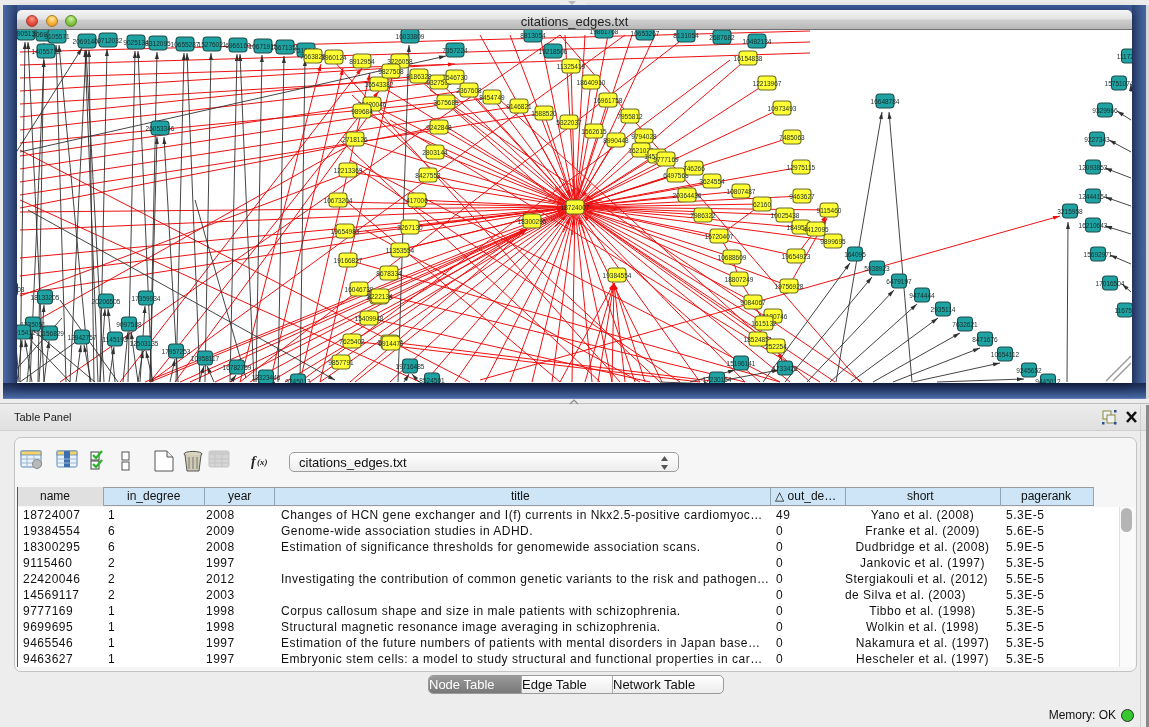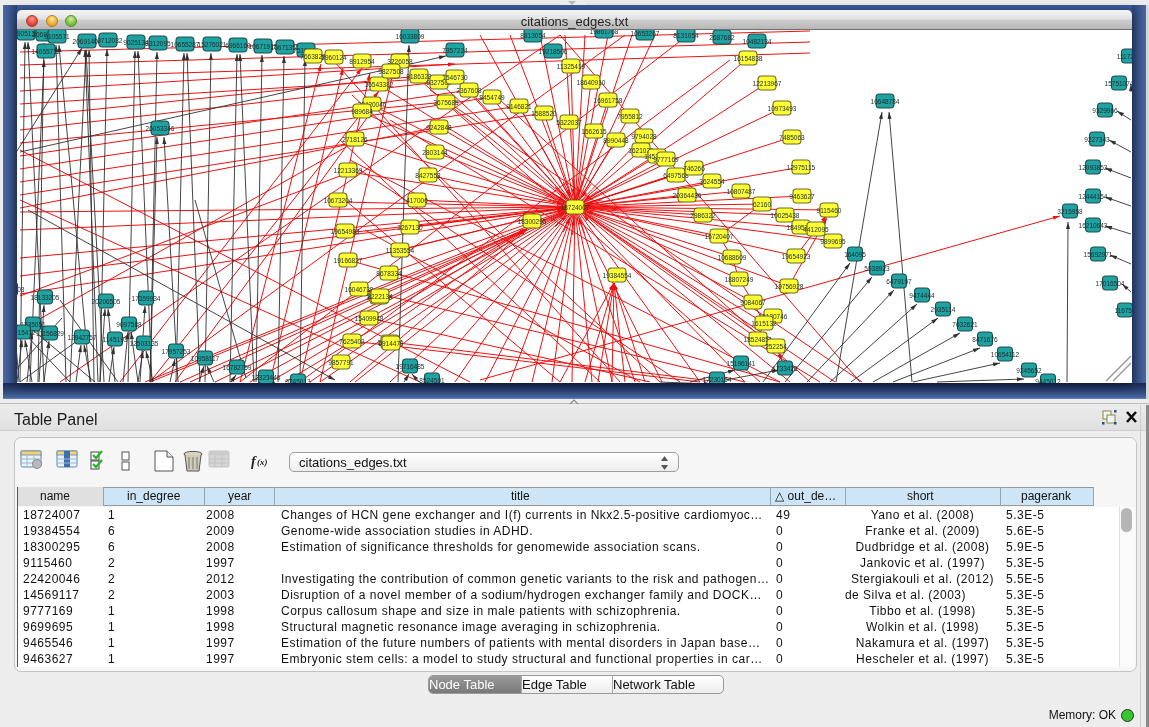--- a/index.html
+++ b/index.html
@@ -7,21 +7,21 @@
 .rightstrip{position:absolute;right:0;top:0;width:3px;height:400px;background:#d9d9d9}
 .win{position:absolute;left:17px;top:10px;width:1115px;height:373px;box-shadow:0 2px 10px rgba(0,0,25,.55)}
 .titlebar{position:absolute;left:0;top:0;width:1115px;height:20px;border-radius:5px 5px 0 0;background:linear-gradient(#f5f5f5 0%,#e3e3e3 45%,#cdcdcd 55%,#b7b7b7 100%);border-bottom:1px solid #6f6f6f}
 .title{position:absolute;width:100%;text-align:center;top:4px;font-size:13px;font-weight:400;color:#222}
 .tl{position:absolute;top:5px;width:12px;height:12px;border-radius:50%}
 .tl.r{left:9px;background:radial-gradient(circle at 50% 30%,#ff9a8a 0%,#ee6455 35%,#d83b2e 75%);border:1px solid #a53c32}
 .tl.y{left:29px;background:radial-gradient(circle at 50% 30%,#ffe9a8 0%,#f7c04a 40%,#e89b27 80%);border:1px solid #ad7c25}
 .tl.g{left:48px;background:radial-gradient(circle at 50% 30%,#d2f3a4 0%,#93cf58 40%,#6cb32e 80%);border:1px solid #5e8a2d}
 .panel{position:absolute;left:0;top:399px;width:1149px;height:328px;background:#ededed}
 .phead{position:absolute;left:0;top:4px;width:1149px;height:28px;background:linear-gradient(#ececec,#e0e0e0);border-top:1px solid #bcbcbc;border-bottom:1px solid #cfcfcf}
-.phead .t{position:absolute;left:14px;top:7px;font-size:16px;color:#1c1c1c}
+.phead .t{position:absolute;left:14px;top:7px;font-size:11px;color:#1c1c1c}
 .bigpanel{position:absolute;left:14px;top:38px;width:1123px;height:235px;background:#f6f6f6;border:1px solid #c3c3c3;border-radius:7px}
 .combo{position:absolute;left:289px;top:452px;width:390px;height:20px;background:linear-gradient(#ffffff,#ededed);border:1px solid #9e9e9e;border-radius:5px;font-size:13px;color:#111;line-height:19px;padding-left:9px}
 .tr{position:absolute;left:0;width:1149px;height:16px;font-size:12px;letter-spacing:0.5px;color:#111;white-space:nowrap}
 .tr span{position:absolute}
 .tabs{position:absolute;left:428px;top:675px;width:296px;height:19px;border:1px solid #9a9a9a;border-radius:5px;background:linear-gradient(#ffffff,#ececec);font-size:13px}
 .tabs .seg{position:absolute;top:0;height:17px;line-height:17px;text-align:left;color:#111}
 .seg.sel{background:linear-gradient(#9a9a9a,#787878);color:#fff;border-radius:4px 0 0 4px}
 .memory{position:absolute;right:33px;top:708px;font-size:12px;color:#111}
 .greendot{position:absolute;left:1121px;top:709px;width:13px;height:13px;border-radius:50%;background:#35c92f;border:1px solid #2c2c2c}
 .darkbar{position:absolute;left:1146px;top:405px;width:3px;height:322px;background:#8a8a8a}
@@ -909,28 +909,27 @@
 <span style="left:776px">0</span>
 <span style="left:845px;width:155px;text-align:center;display:inline-block">Jankovic et al. (1997)</span>
 <span style="left:1006px">5.3E-5</span>
 </div>
 <div class="tr" style="top:572px">
 <span style="left:23px">22420046</span>
 <span style="left:108px">2</span>
 <span style="left:206px">2012</span>
 <span style="left:281px">Investigating the contribution of common genetic variants to the risk and pathogen…</span>
 <span style="left:776px">0</span>
-<span style="left:845px;width:155px;text-align:center;display:inline-block">Stergiakouli et al. (2012)</span>
+<span style="left:845px;width:155px;display:inline-block">Stergiakouli et al. (2012)</span>
 <span style="left:1006px">5.5E-5</span>
 </div>
 <div class="tr" style="top:588px">
 <span style="left:23px">14569117</span>
 <span style="left:108px">2</span>
 <span style="left:206px">2003</span>
-<span style="left:281px">Disruption of a novel member of a sodium/hydrogen exchanger family and DOCK…</span>
 <span style="left:776px">0</span>
 <span style="left:811px;width:155px;text-align:right;display:inline-block">de Silva et al. (2003)</span>
 <span style="left:1006px">5.3E-5</span>
 </div>
 <div class="tr" style="top:604px">
 <span style="left:23px">9777169</span>
 <span style="left:108px">1</span>
 <span style="left:206px">1998</span>
 <span style="left:281px">Corpus callosum shape and size in male patients with schizophrenia.</span>
 <span style="left:776px">0</span>

